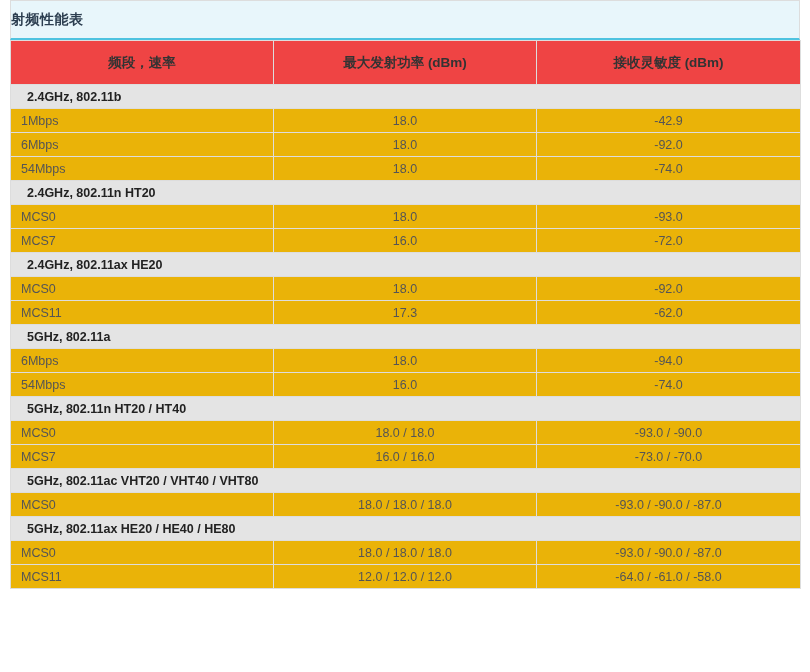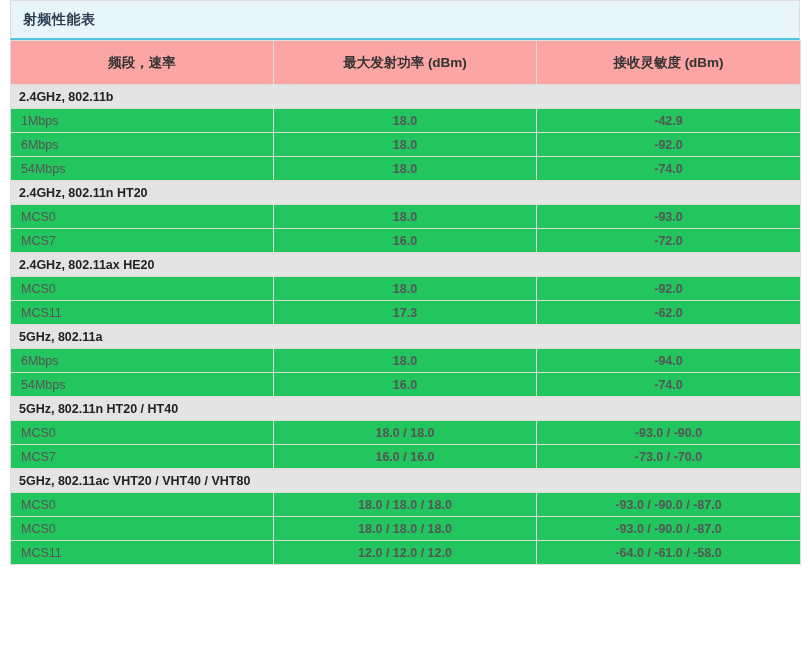--- a/index.html
+++ b/index.html
@@ -22,21 +22,20 @@
   .title-bar {
     background: #e8f6fb;
     border-top: 1px solid #dddddd;
     border-left: 1px solid #dddddd;
     border-right: 1px solid #dddddd;
     border-bottom: 2px solid #4ec3e0;
     box-sizing: border-box;
     height: 40px;
     display: flex;
     align-items: center;
-    padding-left: 12px;
   }
   .title-bar .title-text {
     font-size: 14px;
     font-weight: bold;
     color: #2c3e50;
     letter-spacing: 0.5px;
   }
   table.rf-table {
     border-collapse: collapse;
     width: 790px;
@@ -45,51 +44,50 @@
   table.rf-table th,
   table.rf-table td {
     border: 1px solid #dddddd;
     box-sizing: border-box;
   }
   table.rf-table col.c0 { width: 263px; }
   table.rf-table col.c1 { width: 263px; }
   table.rf-table col.c2 { width: 264px; }
 
   thead th {
-    background: #fca5a5;
+    background: #ef4444;
     font-size: 13.5px;
     font-weight: bold;
     color: #333333;
     height: 44px;
     text-align: center;
     vertical-align: middle;
     padding: 0 8px;
   }
   tbody tr.group-row td {
     background: #e4e4e4;
     font-size: 12.5px;
     font-weight: bold;
     color: #222222;
     height: 24px;
-    padding: 0 8px;
+    padding: 0 16px;
     text-align: left;
   }
   tbody tr.data-row td {
-    background: #22c55e;
+    background: #eab308;
     font-size: 12.5px;
     color: #555555;
     height: 24px;
     padding: 0 10px;
   }
   tbody tr.data-row td.label-cell {
     text-align: left;
   }
   tbody tr.data-row td.value-cell {
     text-align: center;
-    font-weight: bold;
   }
 </style>
 </head>
 <body>
 
 <div class="sheet">
 
   <div class="title-bar">
     <span class="title-text">射频性能表</span>
   </div>
@@ -187,20 +185,23 @@
 
       <tr class="group-row">
         <td colspan="3">5GHz, 802.11ac VHT20 / VHT40 / VHT80</td>
       </tr>
       <tr class="data-row">
         <td class="label-cell">MCS0</td>
         <td class="value-cell">18.0 / 18.0 / 18.0</td>
         <td class="value-cell">-93.0 / -90.0 / -87.0</td>
       </tr>
 
+      <tr class="group-row">
+        <td colspan="3">5GHz, 802.11ax HE20 / HE40 / HE80</td>
+      </tr>
       <tr class="data-row">
         <td class="label-cell">MCS0</td>
         <td class="value-cell">18.0 / 18.0 / 18.0</td>
         <td class="value-cell">-93.0 / -90.0 / -87.0</td>
       </tr>
       <tr class="data-row">
         <td class="label-cell">MCS11</td>
         <td class="value-cell">12.0 / 12.0 / 12.0</td>
         <td class="value-cell">-64.0 / -61.0 / -58.0</td>
       </tr>

